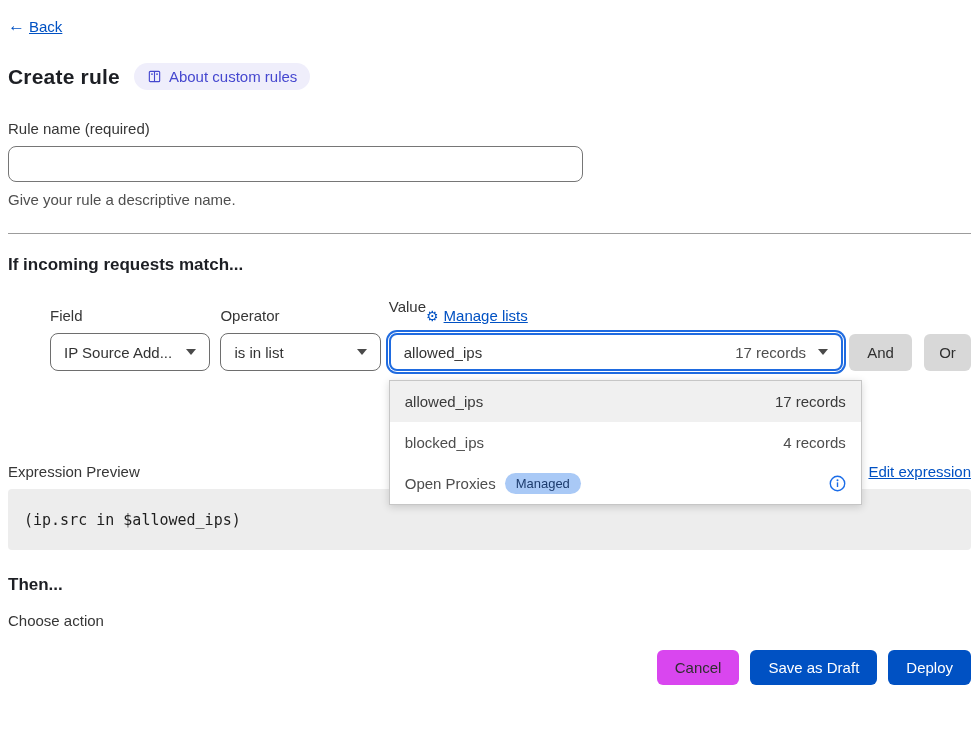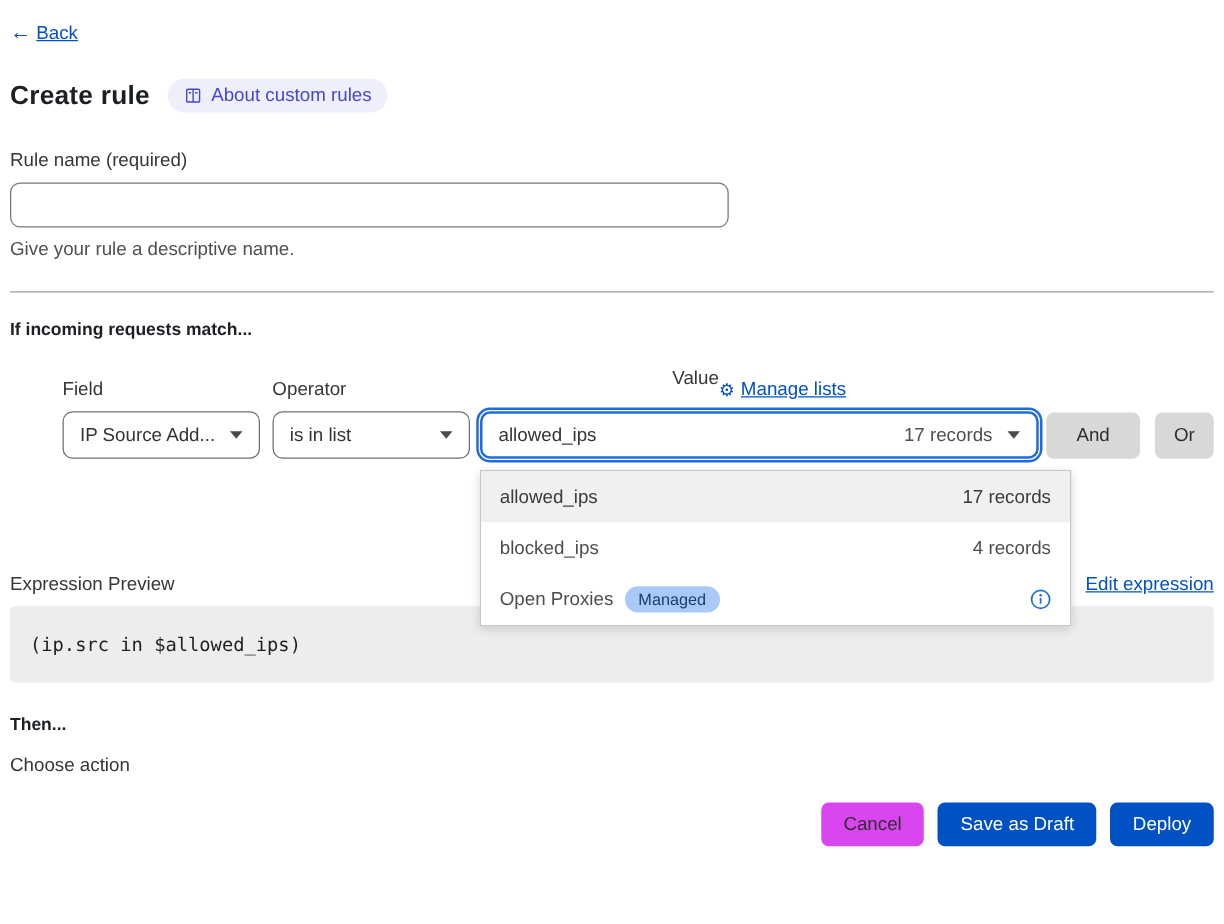--- a/index.html
+++ b/index.html
@@ -36,31 +36,31 @@
     width: 575px; height: 36px;
     border: 1px solid #767676; border-radius: 8px;
     font-size: 15px; padding: 0 12px;
     font-family: "Liberation Sans", sans-serif;
     outline: none; color: #333;
   }
   .helper-text { margin-top: 9px; font-size: 15px; color: #4f4f4f; }
 
   .divider { border: none; border-top: 1px solid #9c9c9c; margin-top: 25px; }
 
-  h2.section-heading { font-size: 14px; font-weight: 700; color: #1d1f24; }
+  h2.section-heading { font-size: 17px; font-weight: 700; color: #1d1f24; }
   .match-heading { margin-top: 21px; }
 
   
   .match-row { margin-top: 23px; display: flex; align-items: flex-end; }
   .col { display: flex; flex-direction: column; }
   .col-field { width: 167px; margin-right: 10px; margin-left: 42px; }
   .col-operator { width: 167px; margin-right: 8px; }
   .col-value { width: 473px; position: relative; margin-right: 10px; }
   .col .field-label { margin-bottom: 9px; }
-  .value-label-row { display: flex; justify-content: center; align-items: flex-end; margin-bottom: 9px; }
+  .value-label-row { display: flex; justify-content: flex-start; align-items: flex-end; margin-bottom: 9px; }
   .manage-link { display: inline-flex; align-items: center; gap: 5px; font-size: 15px; color: #0051c3; cursor: pointer; }
   .manage-link .link-text { text-decoration: underline; }
   .gear { font-size: 14px; line-height: 1; color: #0051c3; }
 
   .select-box {
     height: 38px; border: 1px solid #6e6e6e; border-radius: 8px;
     display: flex; align-items: center; justify-content: space-between;
     padding: 0 13px; font-size: 15px; color: #333; background: #fff;
     cursor: pointer;
   }
@@ -78,21 +78,21 @@
   .select-right { display: flex; align-items: center; }
   .record-count { color: #4f4f4f; font-size: 15px; margin-right: 4px; }
 
   .andor-btn {
     height: 37px; border: none; border-radius: 6px;
     background: #d8d8d8; color: #2f2f2f; font-size: 15px;
     font-family: "Liberation Sans", sans-serif;
     display: flex; align-items: center; justify-content: center;
     cursor: pointer; flex: none;
   }
-  .and-btn { width: 75px; margin-right: 12px; margin-left: -4px; }
+  .and-btn { width: 63px; margin-right: 12px; margin-left: -4px; }
   .or-btn { width: 47px; }
 
   
   .dropdown-panel {
     position: absolute; left: 0; top: calc(100% + 9px);
     width: 473px; background: #fff;
     border: 1px solid #c6c6c6;
     box-shadow: 0 2px 8px rgba(0,0,0,0.16);
     z-index: 20;
   }

